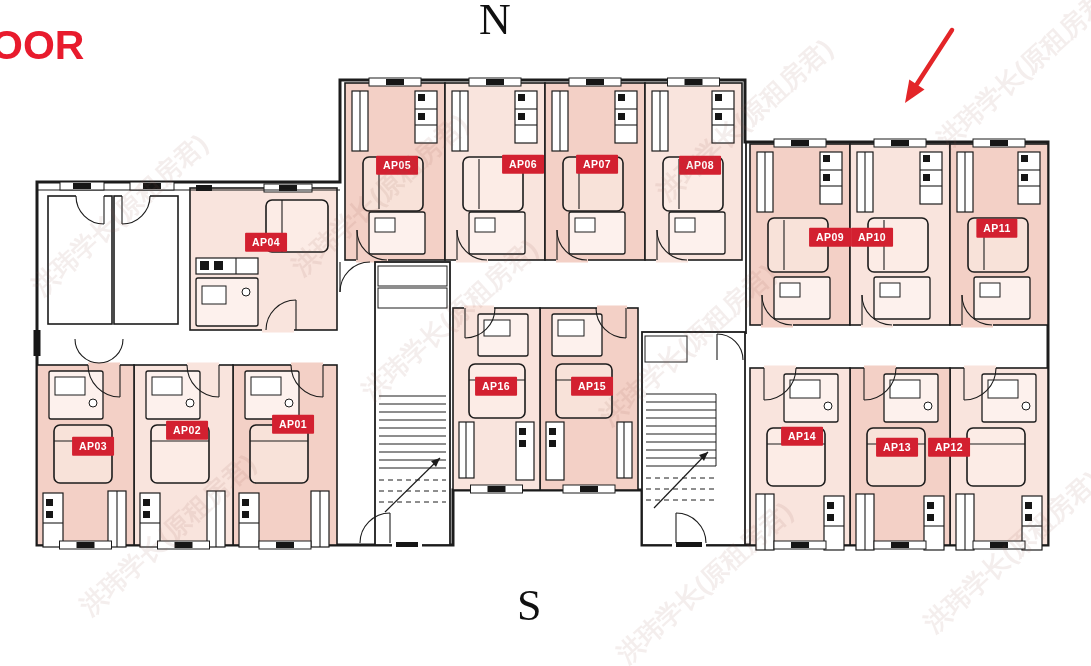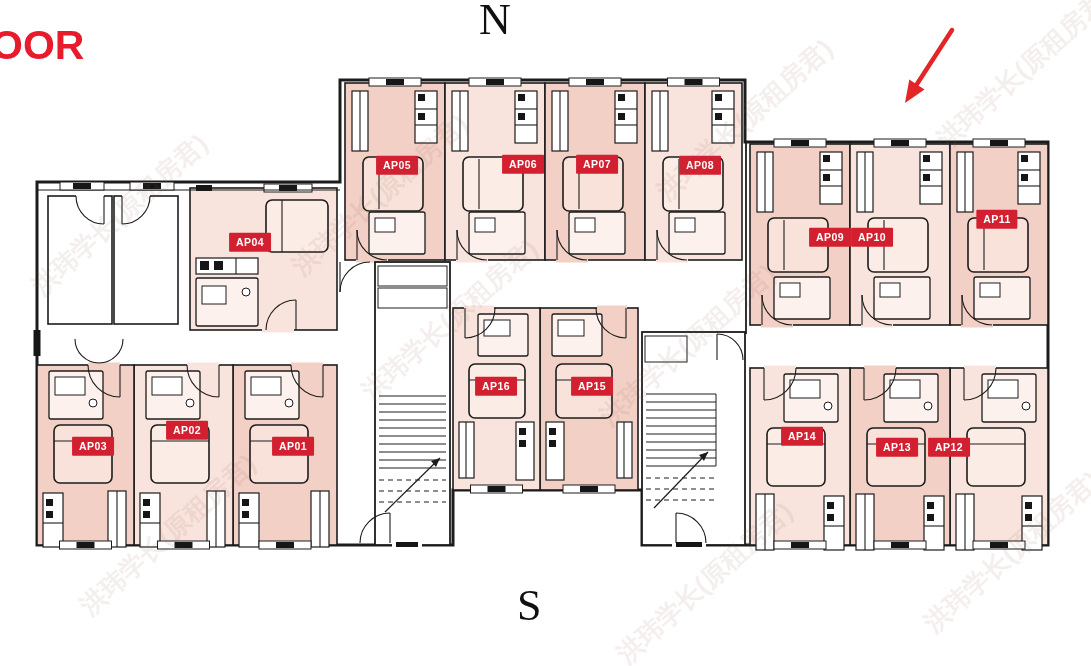--- a/index.html
+++ b/index.html
@@ -358,31 +358,31 @@
         <rect x="676" y="542" width="26" height="5" fill="#161616"></rect>
         <line x1="676" y1="543" x2="676" y2="513" stroke="#1c1c1c" stroke-width="1.1"></line>
         <path d="M 676,513 A 30 30 0 0 1 706,543" fill="none" stroke="#1c1c1c" stroke-width="1.1"></path>
       </g>
     <g>
       <line x1="952" y1="30" x2="917" y2="84" stroke="#e32528" stroke-width="4.5" stroke-linecap="round"></line>
       <polygon points="905,103 909.3,79.6 924.5,89.4" fill="#e32528"></polygon>
     </g>
   </svg>
 
-  <div class="badge" style="left:293px;top:446px">AP01</div>
+  <div class="badge" style="left:293px;top:424px">AP01</div>
   <div class="badge" style="left:187px;top:430px">AP02</div>
   <div class="badge" style="left:93px;top:446px">AP03</div>
-  <div class="badge" style="left:250px;top:242px">AP04</div>
+  <div class="badge" style="left:266px;top:242px">AP04</div>
   <div class="badge" style="left:397px;top:165px">AP05</div>
   <div class="badge" style="left:523px;top:164px">AP06</div>
   <div class="badge" style="left:597px;top:164px">AP07</div>
   <div class="badge" style="left:700px;top:165px">AP08</div>
   <div class="badge" style="left:830px;top:237px">AP09</div>
   <div class="badge" style="left:872px;top:237px">AP10</div>
-  <div class="badge" style="left:997px;top:219px">AP11</div>
+  <div class="badge" style="left:997px;top:228px">AP11</div>
   <div class="badge" style="left:949px;top:447px">AP12</div>
   <div class="badge" style="left:897px;top:447px">AP13</div>
   <div class="badge" style="left:802px;top:436px">AP14</div>
   <div class="badge" style="left:592px;top:386px">AP15</div>
   <div class="badge" style="left:496px;top:386px">AP16</div>
 
   <div class="brand">OOR</div>
   <div class="compass" id="north">N</div>
   <div class="compass" id="south">S</div>
 

